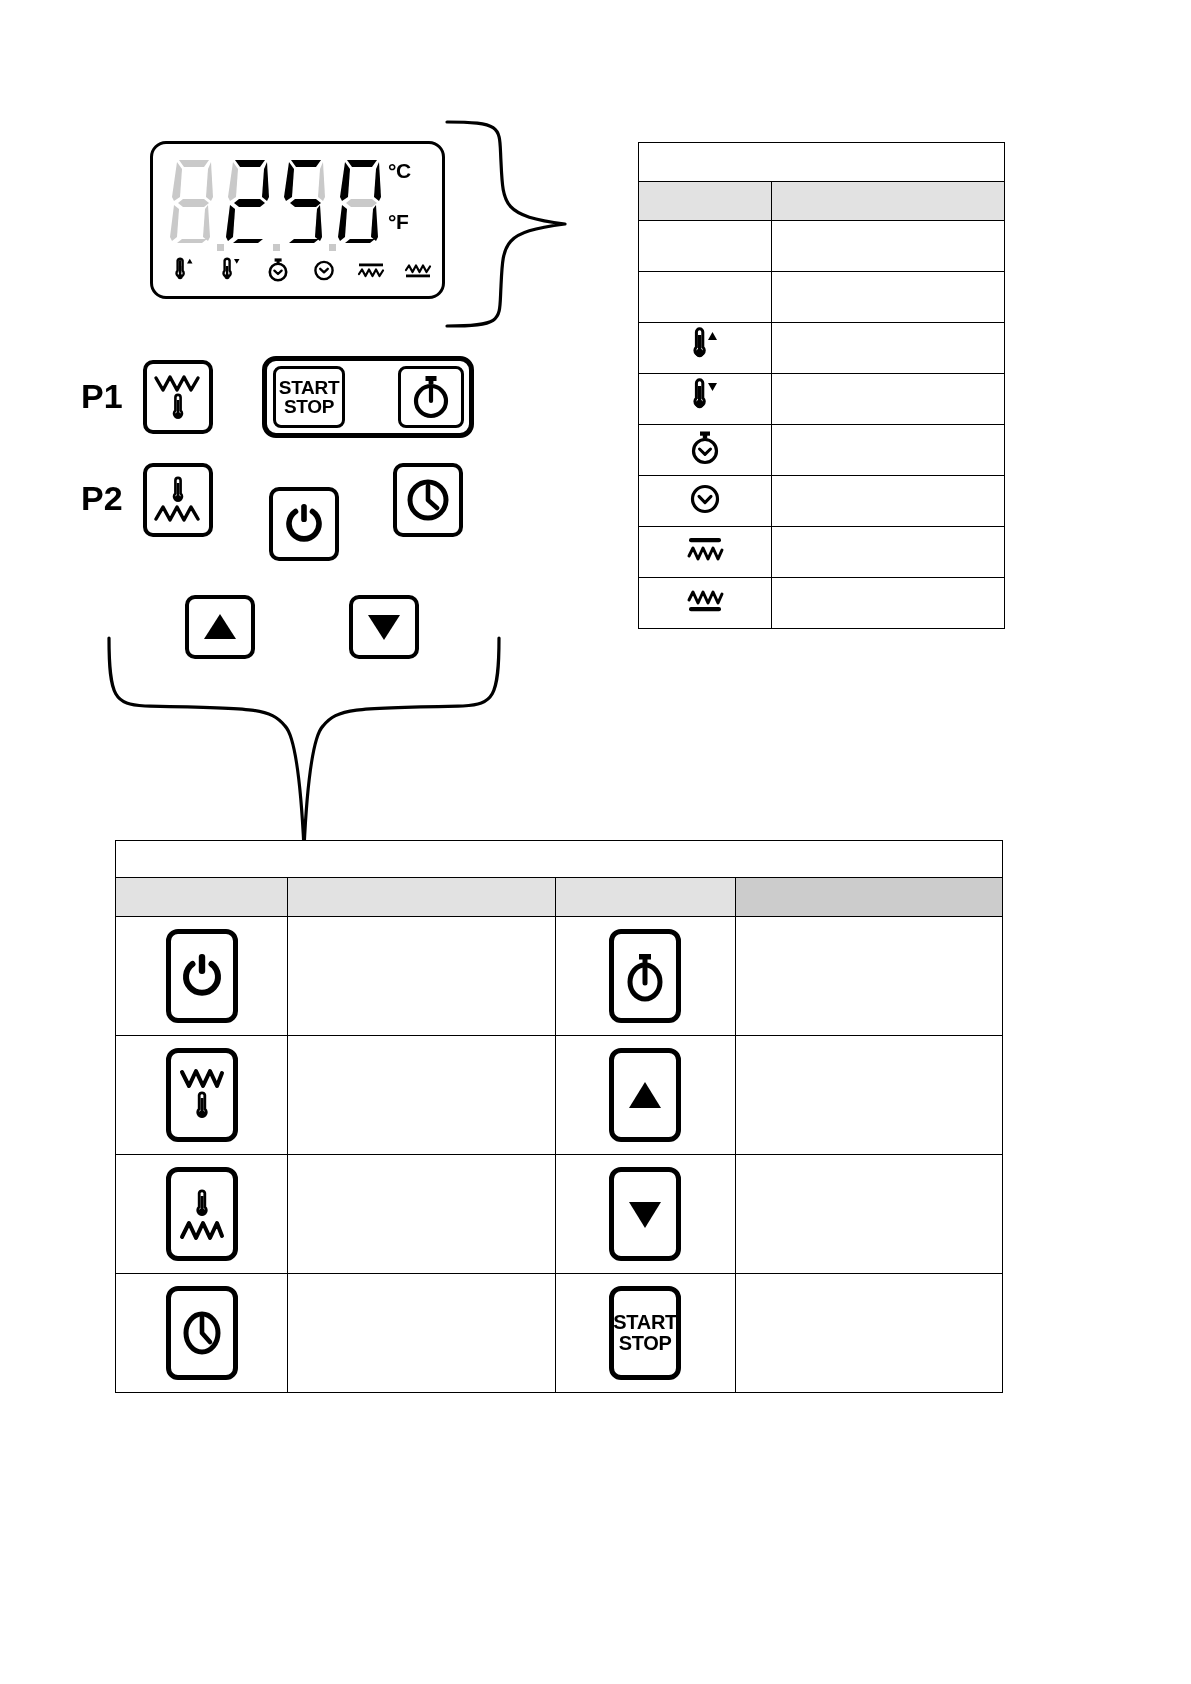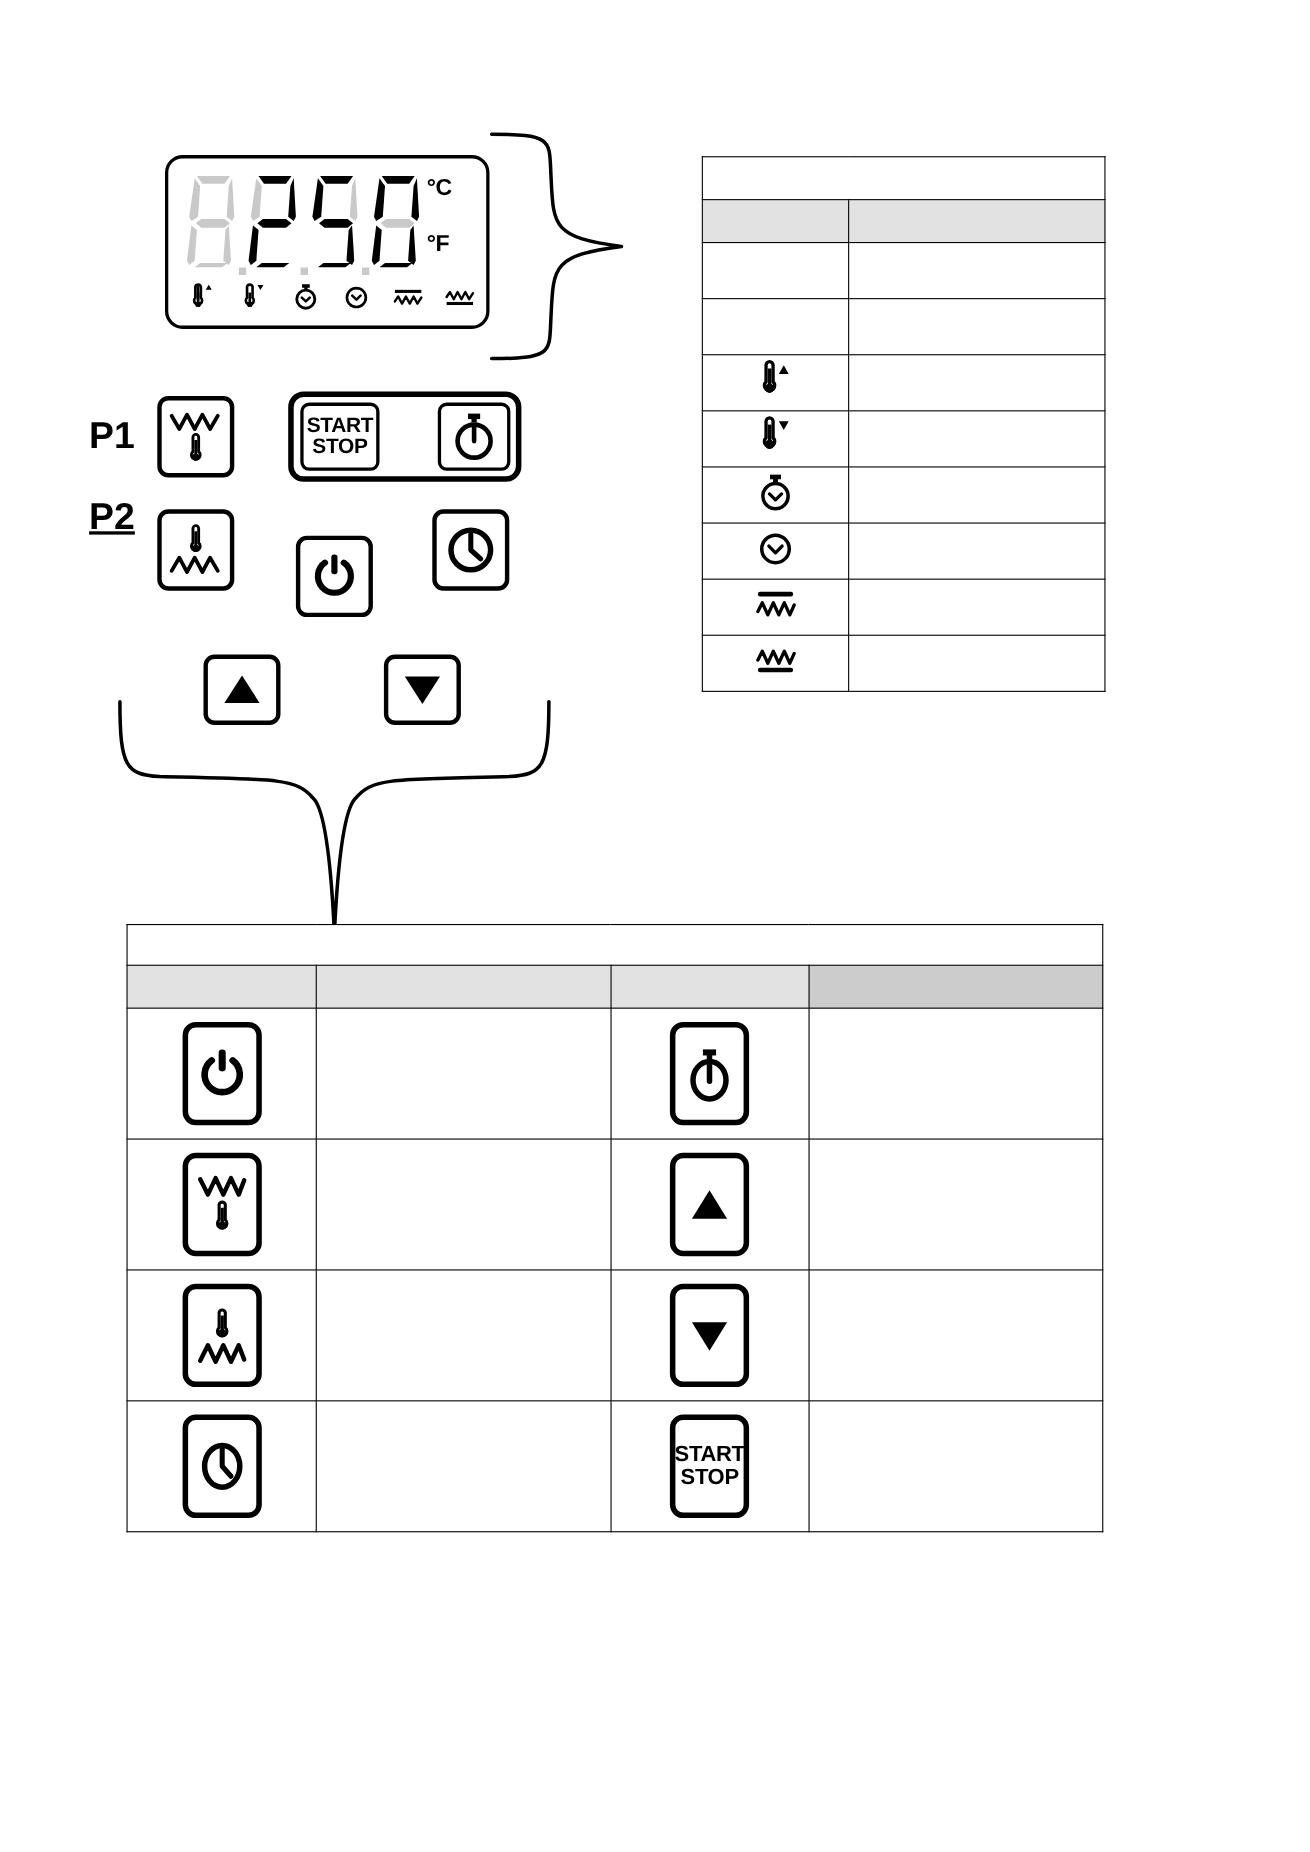--- a/index.html
+++ b/index.html
@@ -93,21 +93,21 @@
 
   
   .plabel {
     position: absolute;
     font-size: 34px;
     font-weight: bold;
     font-family: "Liberation Sans", sans-serif;
     letter-spacing: 0px;
   }
   #p1-label { left: 81px; top: 377px; }
-  #p2-label { left: 81px; top: 451px; text-decoration: underline; }
+  #p2-label { left: 81px; top: 479px; }
 
   .key {
     position: absolute;
     border: 4px solid #000;
     border-radius: 10px;
     background: #fff;
     box-sizing: border-box;
     display: flex;
     align-items: center;
     justify-content: center;

